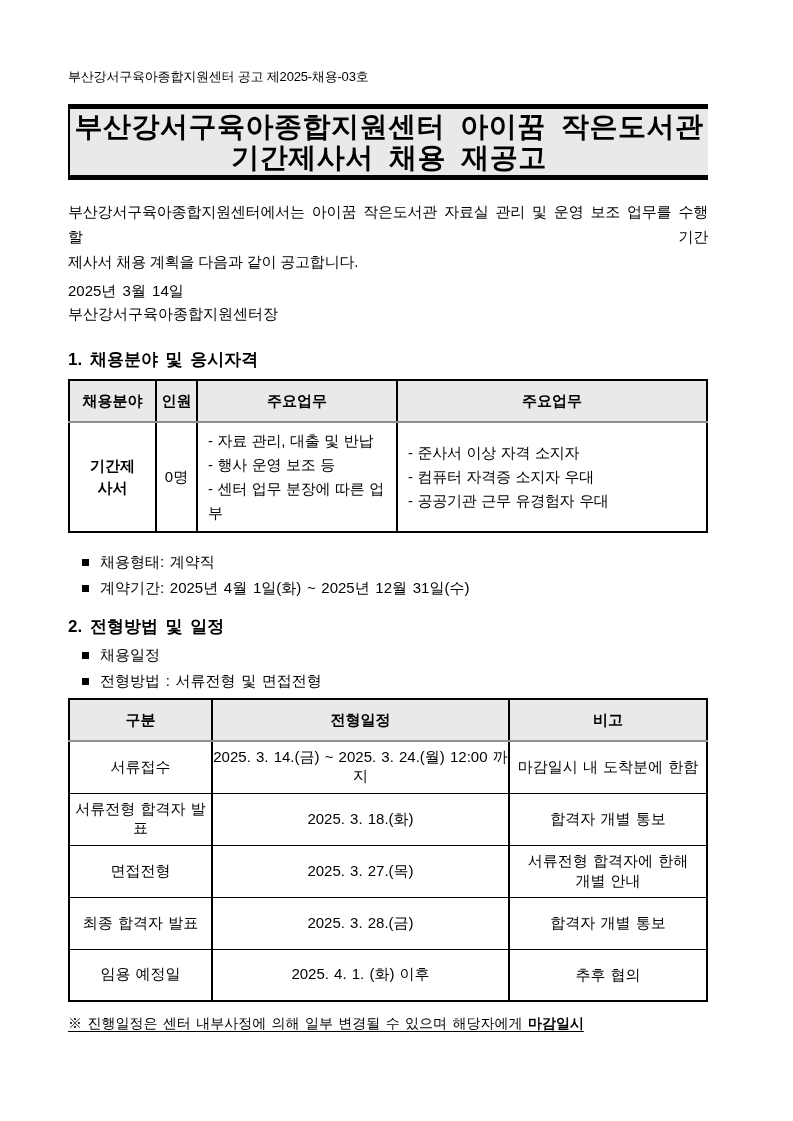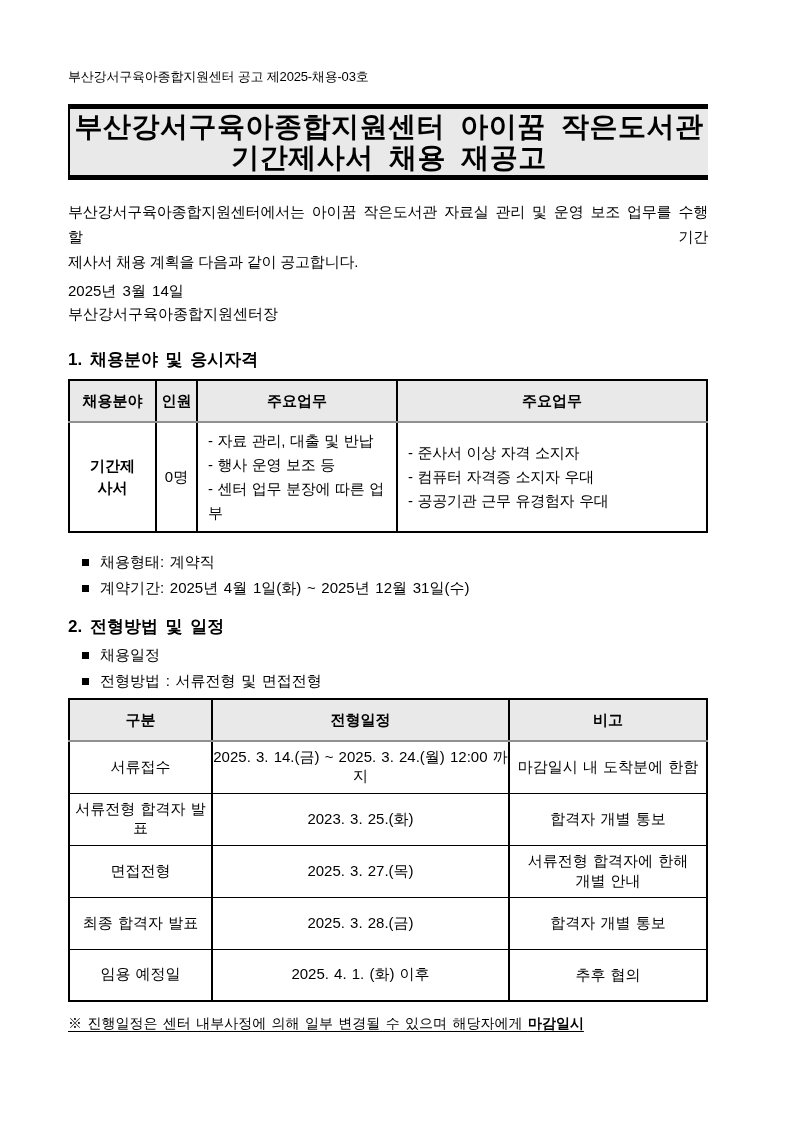--- a/index.html
+++ b/index.html
@@ -156,21 +156,21 @@
       </tr>
     </thead>
     <tbody>
       <tr>
         <td>서류접수</td>
         <td>2025. 3. 14.(금) ~ 2025. 3. 24.(월) 12:00 까지</td>
         <td class="note-cell">마감일시 내 도착분에 한함</td>
       </tr>
       <tr>
         <td>서류전형 합격자 발표</td>
-        <td>2023. 3. 25.(화)</td>
+        <td>2025. 3. 18.(화)</td>
         <td class="note-cell">합격자 개별 통보</td>
       </tr>
       <tr>
         <td>면접전형</td>
         <td>2025. 3. 27.(목)</td>
         <td class="note-cell">서류전형 합격자에 한해
 개별 안내</td>
       </tr>
       <tr>
         <td>최종 합격자 발표</td>

